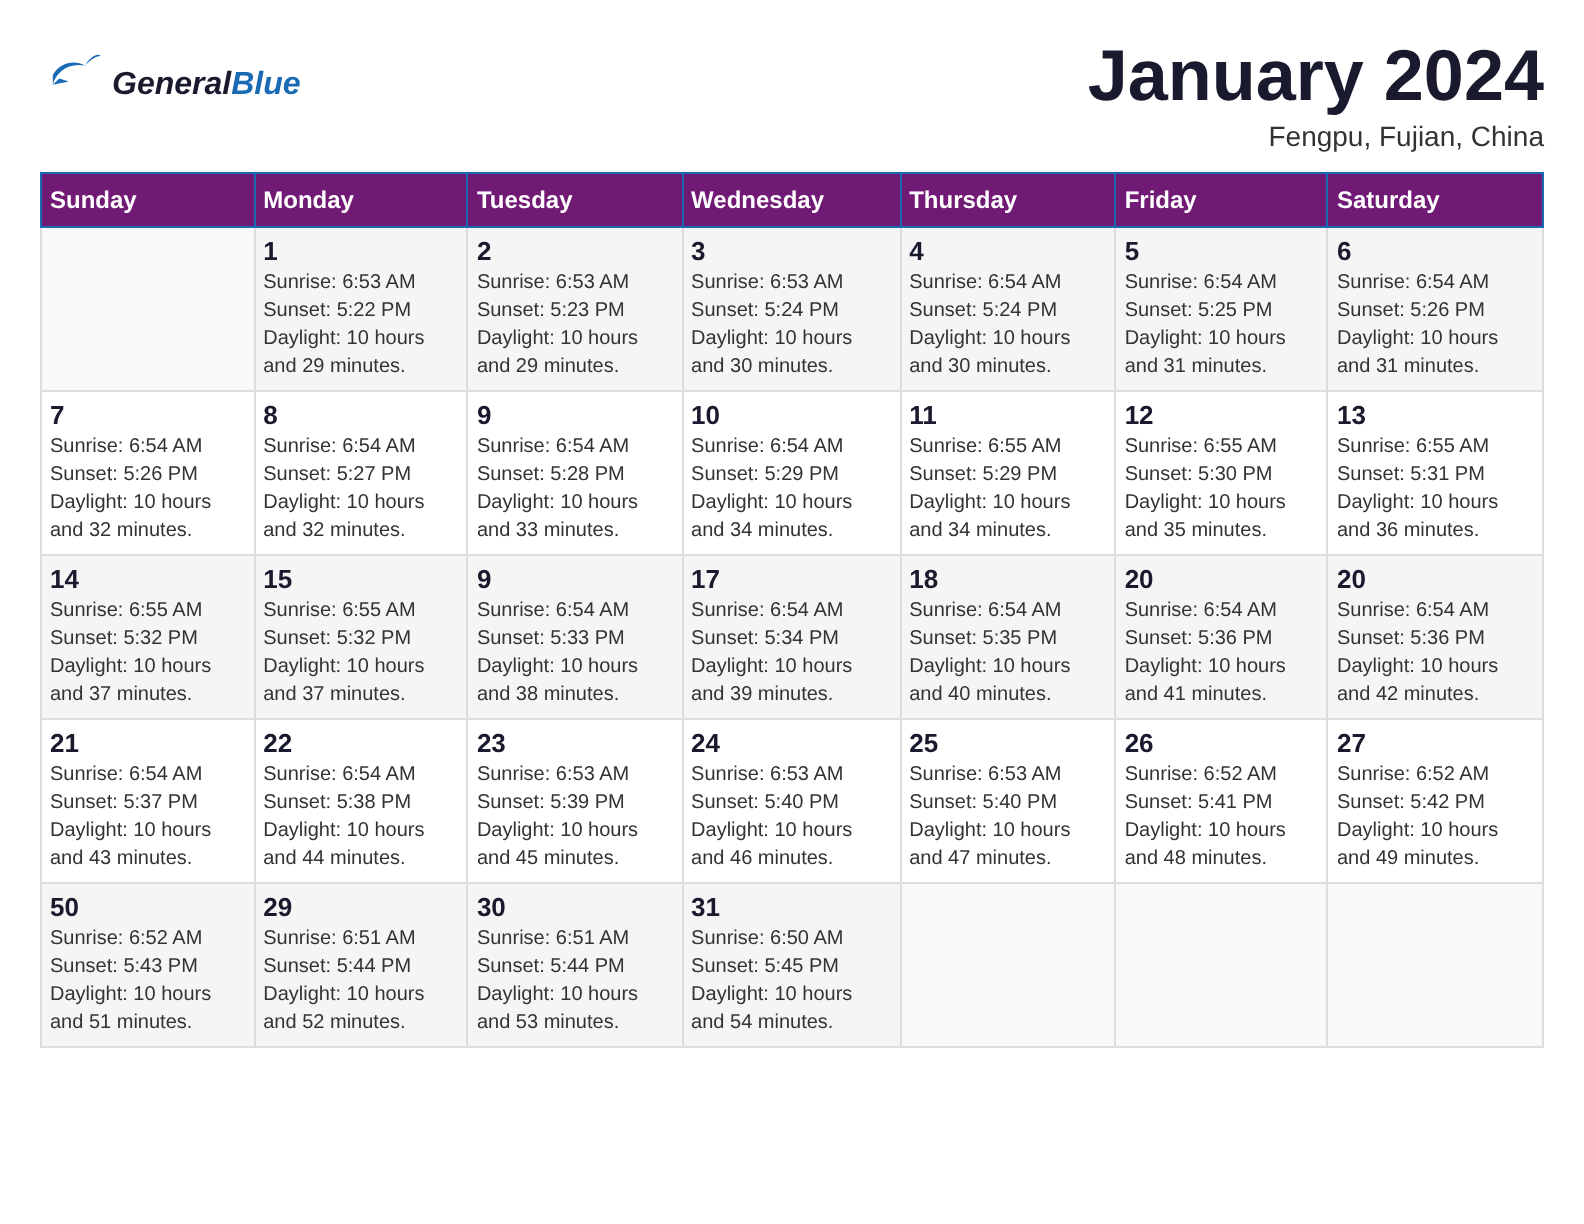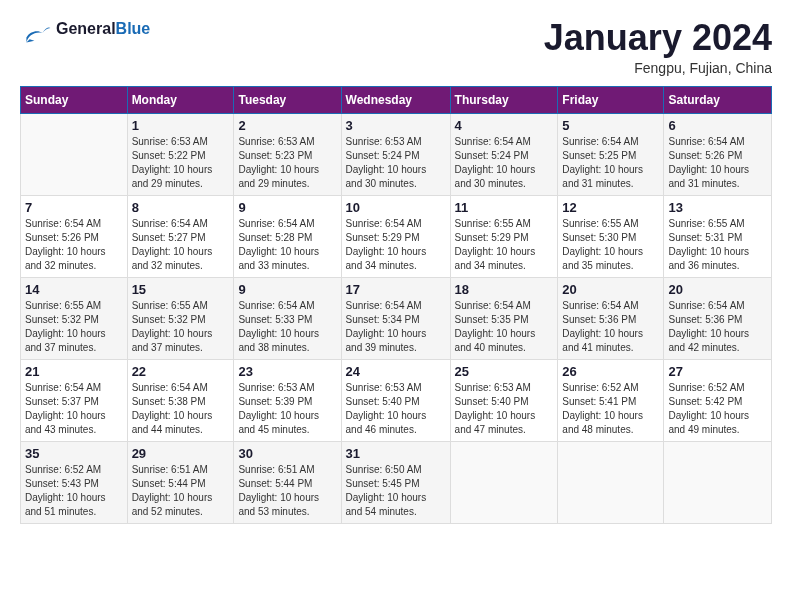--- a/index.html
+++ b/index.html
@@ -11,22 +11,23 @@
       padding: 20px;
     }
     .header {
       display: flex;
       align-items: flex-start;
       justify-content: space-between;
       margin-bottom: 10px;
     }
     .logo {
       display: flex;
-      align-items: flex-start;
+      align-items: flex-end;
       gap: 4px;
+      font-style: italic;
     }
     .logo-bird {
       width: 32px;
       height: 32px;
     }
     .title-area {
       text-align: right;
     }
     .month-title {
       font-size: 36px;
@@ -312,21 +313,21 @@
         <td>
           <div class="day-number">27</div>
           <div class="day-info" style="white-space: pre-line;">Sunrise: 6:52 AM
 Sunset: 5:42 PM
 Daylight: 10 hours
 and 49 minutes.</div>
         </td>
       </tr>
       <tr>
         <td>
-          <div class="day-number">35</div>
+          <div class="day-number">50</div>
           <div class="day-info" style="white-space: pre-line;">Sunrise: 6:52 AM
 Sunset: 5:43 PM
 Daylight: 10 hours
 and 51 minutes.</div>
         </td>
         <td>
           <div class="day-number">29</div>
           <div class="day-info" style="white-space: pre-line;">Sunrise: 6:51 AM
 Sunset: 5:44 PM
 Daylight: 10 hours

